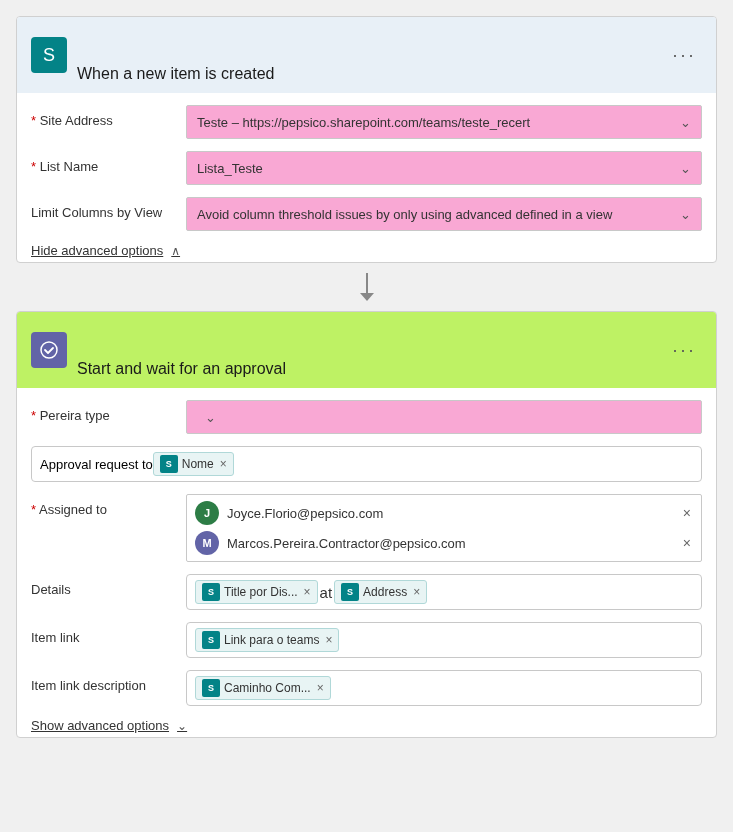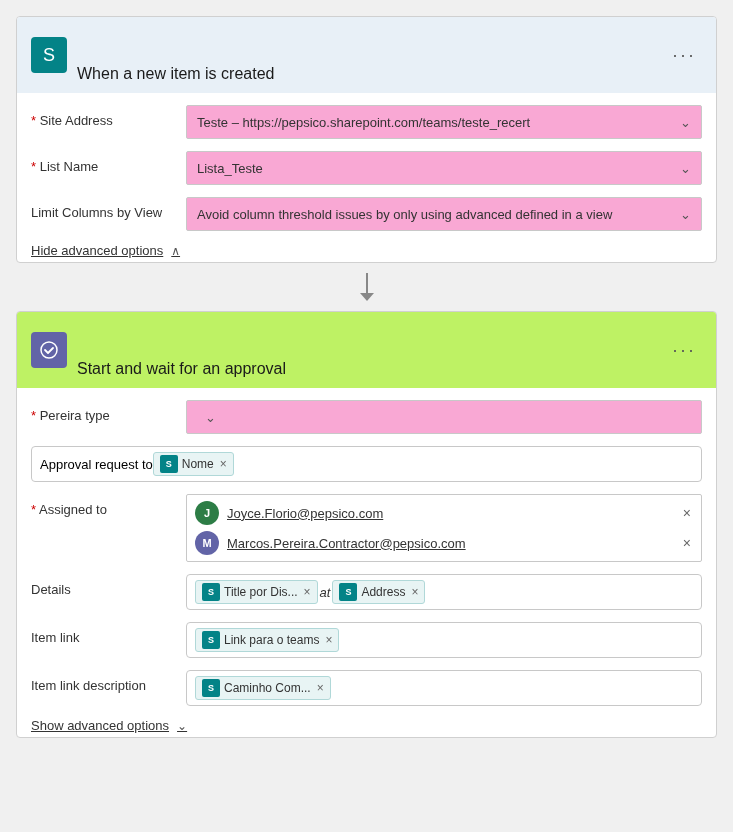--- a/index.html
+++ b/index.html
@@ -197,21 +197,20 @@
       flex-shrink: 0;
     }
 
     .avatar-j { background: #2d7d46; }
     .avatar-m { background: #6264a7; }
 
     .assignee-email {
       flex: 1;
       font-size: 13px;
       color: #333;
-      text-decoration: underline;
     }
 
     .remove-btn {
       cursor: pointer;
       color: #666;
       font-size: 14px;
       background: none;
       border: none;
       padding: 0 2px;
     }
@@ -253,24 +252,23 @@
       color: #333;
       text-decoration: underline;
     }
 
     .toggle-icon {
       font-size: 12px;
       color: #555;
     }
 
     .text-at {
-      font-size: 13px;
+      font-size: 15px;
       color: #333;
       padding: 0 2px;
-      font-style: italic;
     }
   </style>
 </head>
 <body>
 
 <div class="card">
   <div class="card-header">
     <div class="header-left">
       <div class="header-icon icon-sharepoint">
         <span>S</span>

